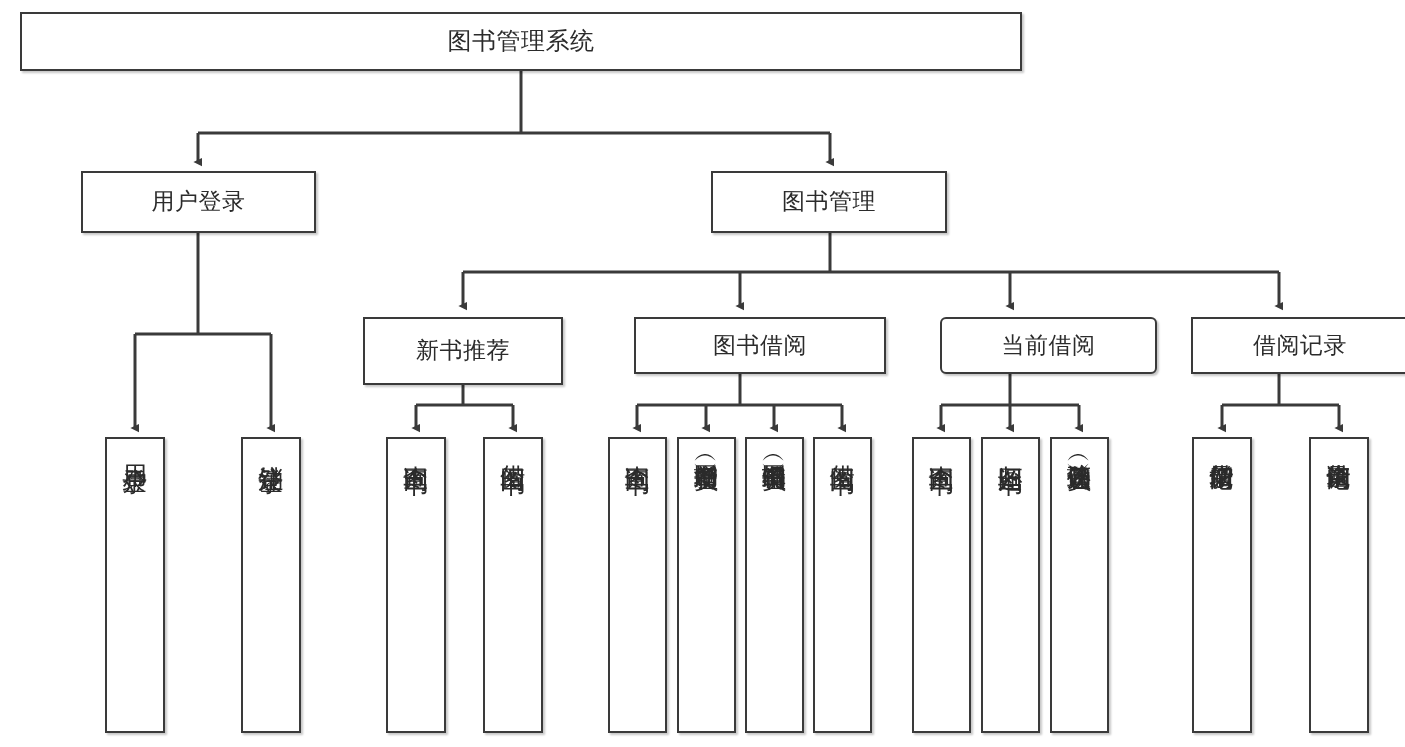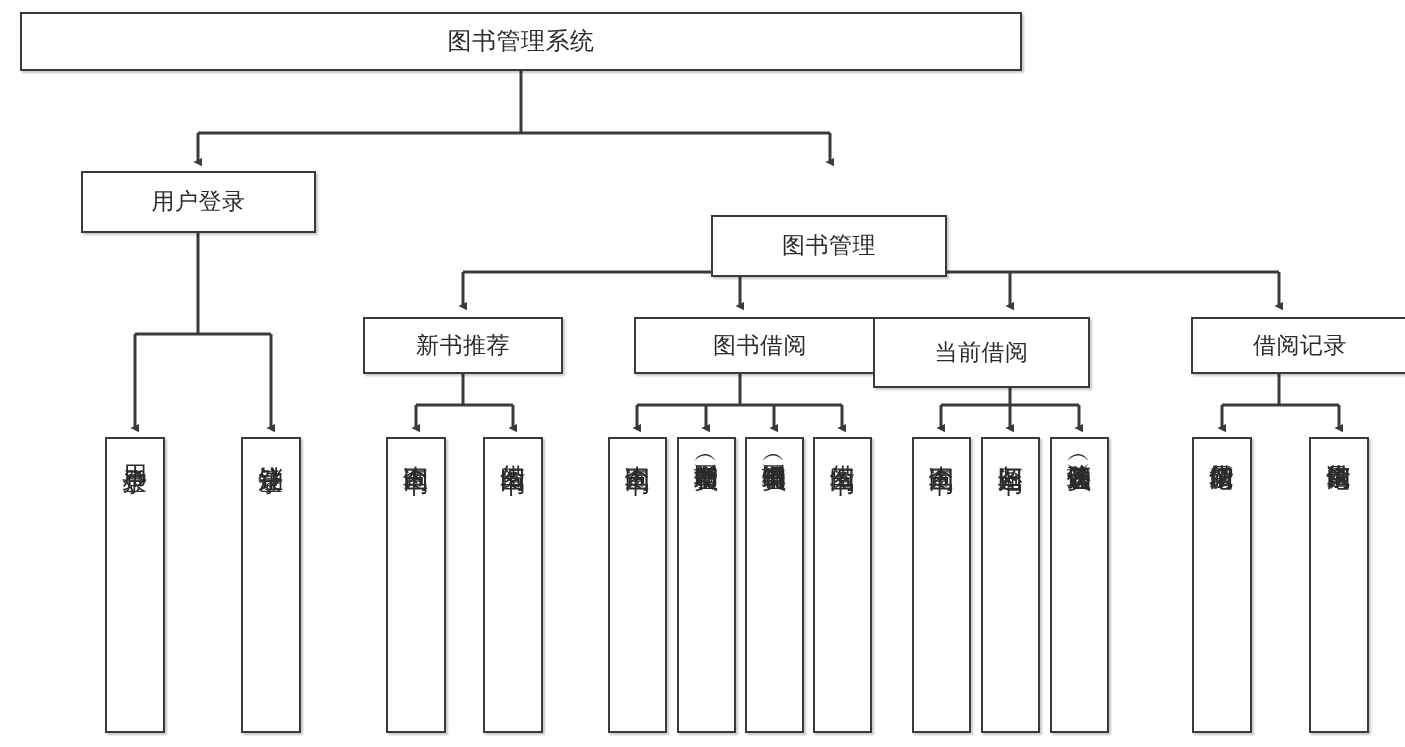--- a/index.html
+++ b/index.html
@@ -139,31 +139,31 @@
     </g>
   </svg>
 
   <div class="node horiz root" style="left:20px; top:12px; width:1002px; height:59px;">
     <span class="node-label">图书管理系统</span>
   </div>
 
   <div class="node horiz" style="left:81px; top:171px; width:235px; height:62px;">
     <span class="node-label">用户登录</span>
   </div>
-  <div class="node horiz" style="left:711px; top:171px; width:236px; height:62px;margin-top:44px;">
+  <div class="node horiz" style="left:711px; top:171px; width:236px; height:62px;">
     <span class="node-label">图书管理</span>
   </div>
 
-  <div class="node horiz" style="left:363px; top:317px; width:200px; height:57px;">
+  <div class="node horiz" style="left:363px; top:317px; width:200px; height:68px;">
     <span class="node-label">新书推荐</span>
   </div>
   <div class="node horiz" style="left:634px; top:317px; width:252px; height:57px;">
     <span class="node-label">图书借阅</span>
   </div>
-  <div class="node horiz" style="left:873px; top:317px; width:217px; height:71px;">
+  <div class="node horiz" style="left:940px; top:317px; width:217px; height:57px;border-radius:6px;">
     <span class="node-label">当前借阅</span>
   </div>
   <div class="node horiz" style="left:1171px; top:317px; width:218px; height:57px;margin-left:20px;">
     <span class="node-label">借阅记录</span>
   </div>
 
   <div class="node vert" style="left:105px; top:437px; width:60px; height:296px;">
     <span class="node-label">用户登录</span>
   </div>
   <div class="node vert" style="left:241px; top:437px; width:60px; height:296px;">

